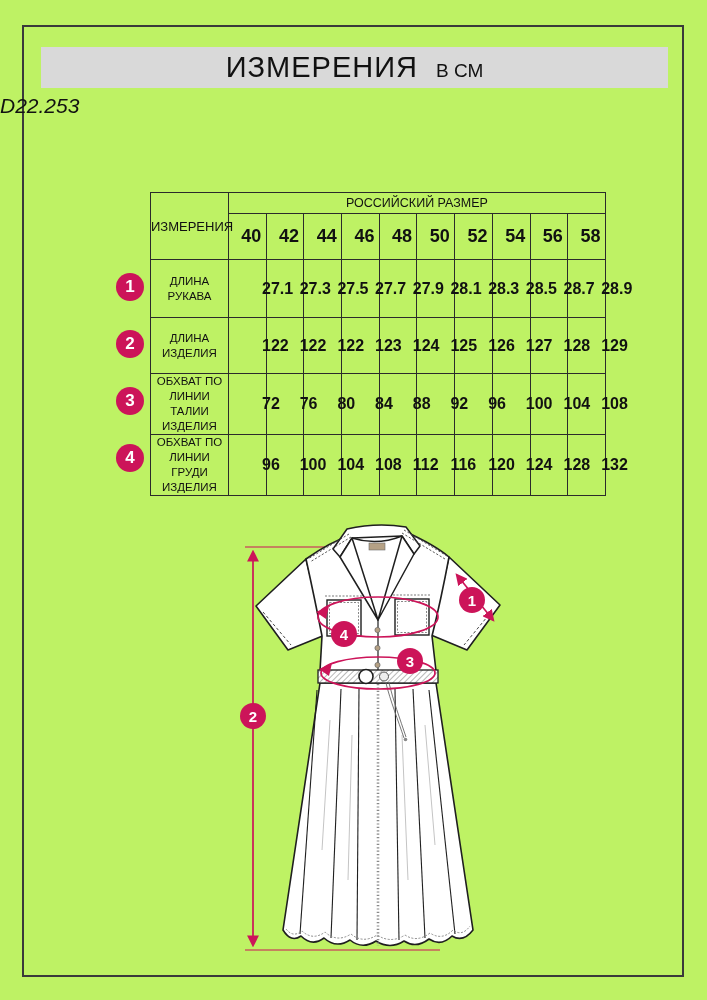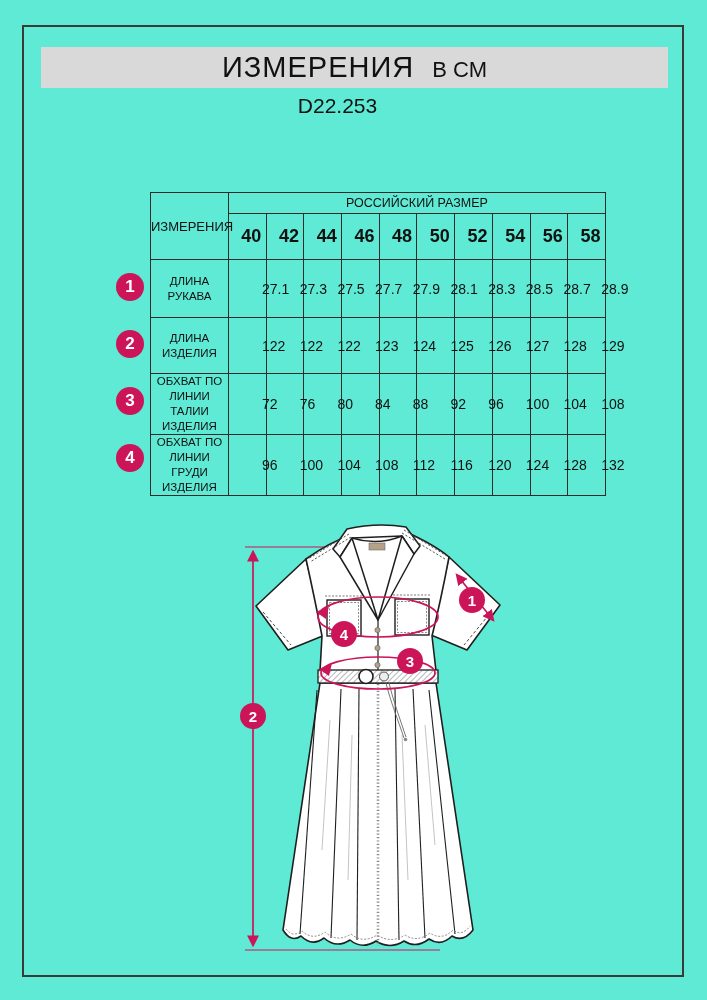--- a/index.html
+++ b/index.html
@@ -1,55 +1,55 @@
 <!DOCTYPE html>
 <html><head>
 <meta charset="utf-8">
 <style>
   html,body { margin:0; padding:0; background:#fff; }
   .page {
-    position:relative; width:707px; height:1000px; background:#5eead4;
+    position:relative; width:707px; height:1000px; background:#bef264;
     font-family:"Liberation Sans", sans-serif; color:#111; overflow:hidden;
   }
   .frame {
     position:absolute; left:22px; top:25px; width:658px; height:948px;
     border:2px solid #3a3a3a;
   }
   .title-bar {
     position:absolute; left:41px; top:47px; width:627px; height:41px;
     background:#d9d9d9; display:flex; align-items:baseline; justify-content:center;
     padding-top:0;
   }
   .title-bar .t1 { font-size:29px; font-weight:400; letter-spacing:1px; line-height:41px; }
   .title-bar .t2 { font-size:30px; font-weight:700; letter-spacing:1px; margin-left:18px; }
-  .title-bar .t3 { font-size:22px; font-weight:400; margin-left:18px; }
+  .title-bar .t3 { font-size:19px; font-weight:400; margin-left:18px; }
   .article {
-    position:absolute; left:0; top:94px; width:675px; text-align:center;
-    font-size:21px; font-weight:400;
+    position:absolute; left:0; top:94px; width:675px; text-align:left;
+    font-size:21px; font-weight:400;font-style:italic;
   }
   .intro {
     position:absolute; left:50%; transform:translateX(-50%); top:121px; width:548px;
     text-align:center; font-size:16.5px; line-height:1.27;
   }
   .note {
     position:absolute; left:0; top:501px; width:707px; text-align:center;
     font-size:14.5px; font-weight:700; letter-spacing:0.2px;
   }
   table.size-table {
     position:absolute; left:150px; top:192px; width:455px;
     border-collapse:collapse; table-layout:fixed;
   }
   table.size-table th, table.size-table td {
     border:1px solid #2b2b2b; text-align:center; vertical-align:middle; padding:0;
   }
   th.c-meas { font-size:13px; font-weight:400; }
   th.c-group { font-size:12.5px; font-weight:400; height:20px; }
   tr.sizes-row th { font-size:18px; font-weight:700; height:45px;padding-left:8px; }
   tbody th.row-label { font-size:11.5px; font-weight:400; line-height:1.3; padding:0 3px; }
-  tbody td.val { font-size:14px; font-weight:400;padding-left:33px; }
+  tbody td.val { font-size:16px; font-weight:700;padding-left:33px; }
   tbody tr:nth-child(1) { height:58px; }
   tbody tr:nth-child(2) { height:56px; }
   tbody tr:nth-child(3) { height:58px; }
   tbody tr:nth-child(4) { height:57px; }
   .badge {
     position:absolute; left:116px; width:28px; height:28px; border-radius:50%;
     background:#cc1459; color:#fff; font-size:17px; font-weight:700;
     display:flex; align-items:center; justify-content:center;
   }
   .sketch { position:absolute; left:238px; top:515px; }

